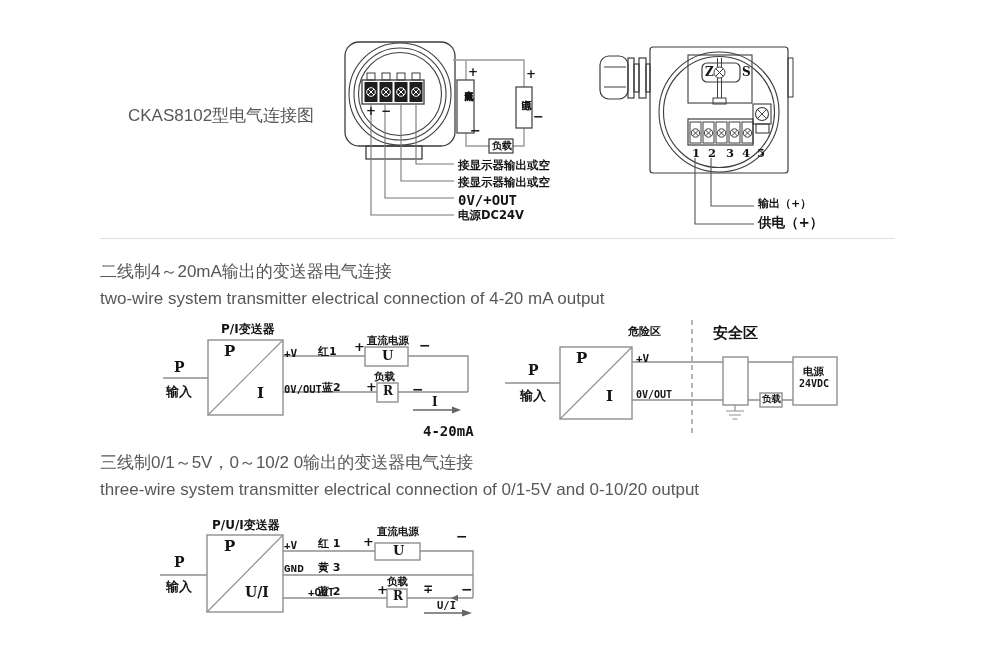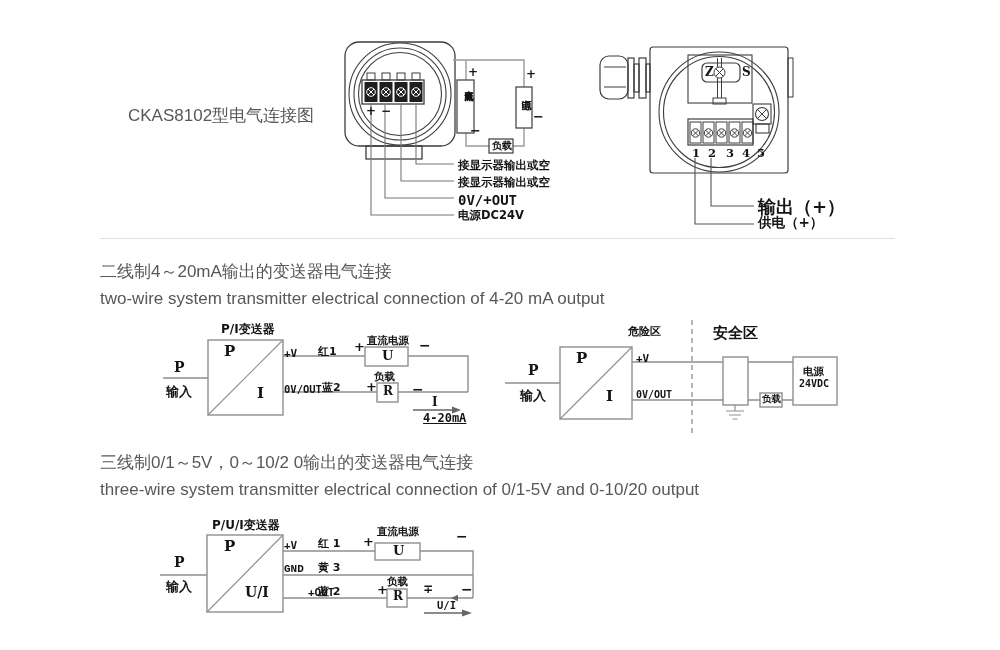--- a/index.html
+++ b/index.html
@@ -149,42 +149,42 @@
   <div class="t mono" style="left:458px;top:193px;font-size:14px;">0V/+OUT</div>
   <div class="t" style="left:458px;top:209px;font-size:11.5px;">电源DC24V</div>
 
   <div class="t ser" style="left:705px;top:66px;font-size:12px;">Z</div>
   <div class="t ser" style="left:742px;top:66px;font-size:12px;">S</div>
   <div class="t ser" style="left:692px;top:147px;font-size:11.5px;">1</div>
   <div class="t ser" style="left:708px;top:147px;font-size:11.5px;">2</div>
   <div class="t ser" style="left:726px;top:147px;font-size:11.5px;">3</div>
   <div class="t ser" style="left:742px;top:147px;font-size:11.5px;">4</div>
   <div class="t ser" style="left:757px;top:147px;font-size:11.5px;">5</div>
-  <div class="t" style="left:758px;top:198px;font-size:18px;">输出（+）</div>
+  <div class="t" style="left:758px;top:198px;font-size:11px;">输出（+）</div>
   <div class="t" style="left:758px;top:215px;font-size:13.5px;">供电（+）</div>
 
   <div class="t" style="left:221px;top:323px;font-size:12px;">P/I变送器</div>
   <div class="t ser" style="left:224px;top:344px;font-size:15px;">P</div>
   <div class="t ser" style="left:257px;top:386px;font-size:15px;">I</div>
   <div class="t ser" style="left:174px;top:360px;font-size:14px;">P</div>
   <div class="t" style="left:166px;top:385px;font-size:13px;">输入</div>
   <div class="t mono" style="left:284px;top:348px;font-size:11px;">+V</div>
   <div class="t" style="left:318px;top:346px;font-size:11px;">红1</div>
   <div class="t" style="left:354px;top:340px;font-size:13px;">+</div>
   <div class="t" style="left:367px;top:335px;font-size:10.5px;">直流电源</div>
   <div class="t ser" style="left:382px;top:349px;font-size:13px;">U</div>
   <div class="t" style="left:419px;top:338px;font-size:14px;">−</div>
   <div class="t mono" style="left:284px;top:384px;font-size:10.5px;">0V/OUT</div>
   <div class="t" style="left:322px;top:382px;font-size:11px;">蓝2</div>
   <div class="t" style="left:366px;top:380px;font-size:13px;">+</div>
   <div class="t" style="left:374px;top:371px;font-size:10.5px;">负载</div>
   <div class="t ser" style="left:383px;top:385px;font-size:12px;">R</div>
   <div class="t" style="left:412px;top:382px;font-size:14px;">−</div>
   <div class="t ser" style="left:432px;top:396px;font-size:12px;">I</div>
-  <div class="t mono" style="left:423px;top:412px;font-size:12px;text-decoration:underline;">4-20mA</div>
+  <div class="t mono" style="left:423px;top:424px;font-size:14px;">4-20mA</div>
 
   <div class="t" style="left:628px;top:326px;font-size:11px;">危险区</div>
   <div class="t" style="left:713px;top:326px;font-size:15px;">安全区</div>
   <div class="t ser" style="left:576px;top:351px;font-size:15px;">P</div>
   <div class="t ser" style="left:606px;top:389px;font-size:15px;">I</div>
   <div class="t ser" style="left:528px;top:363px;font-size:14px;">P</div>
   <div class="t" style="left:520px;top:389px;font-size:13px;">输入</div>
   <div class="t mono" style="left:636px;top:353px;font-size:11px;">+V</div>
   <div class="t mono" style="left:636px;top:390px;font-size:10px;">0V/OUT</div>
   <div class="t" style="left:803px;top:366px;font-size:10.5px;">电源</div>

